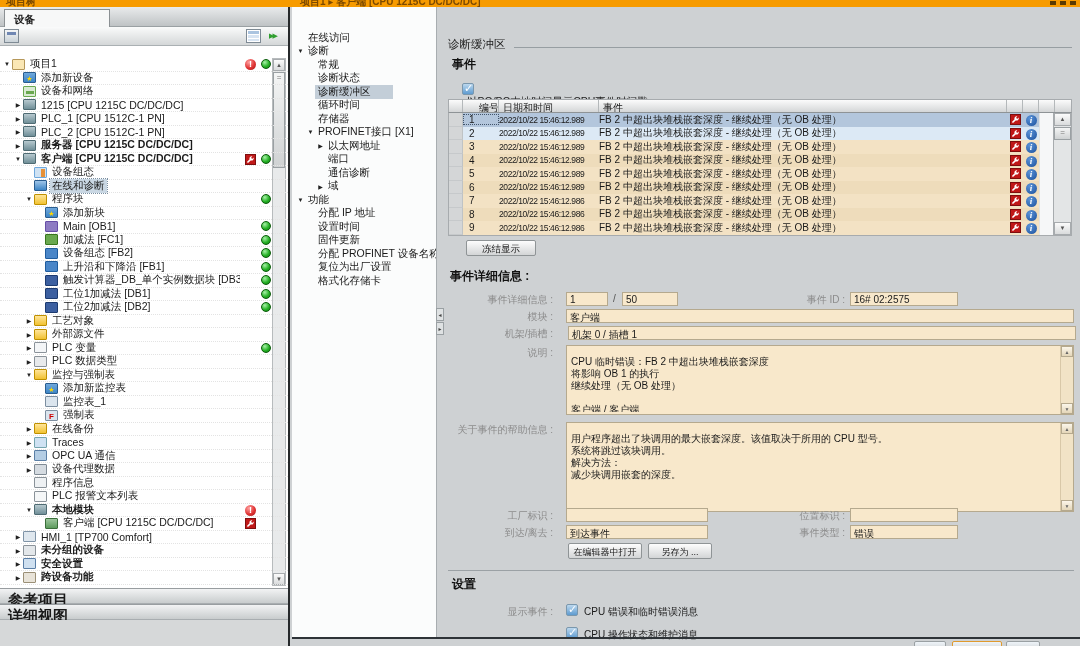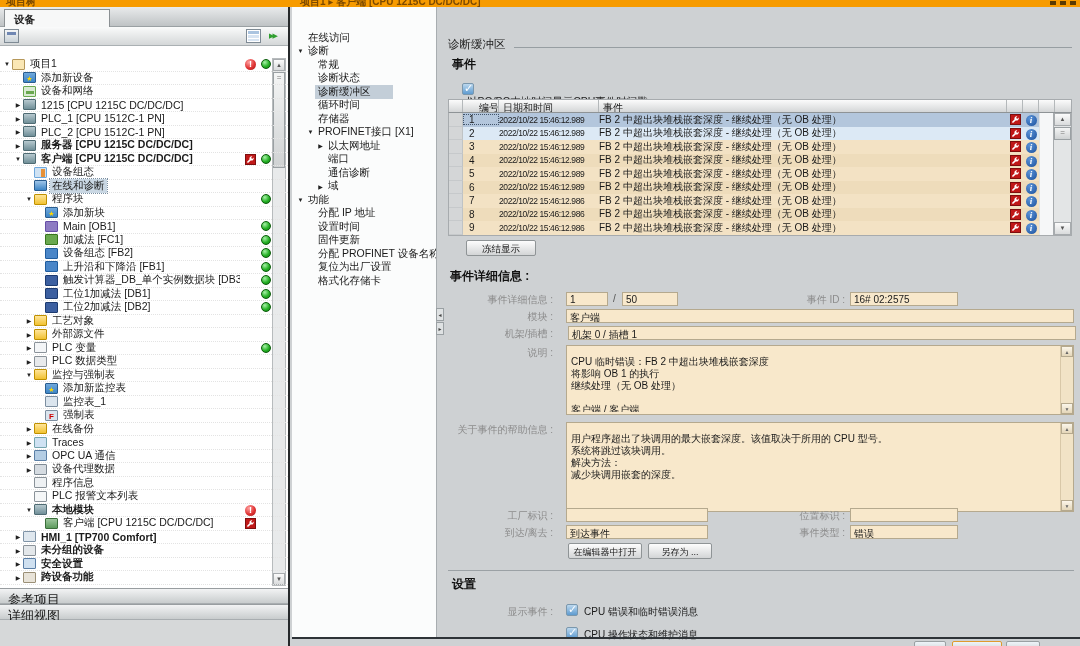--- a/index.html
+++ b/index.html
@@ -89,21 +89,21 @@
   .vscroll{position:absolute;right:2px;top:12px;bottom:2px;width:14px;background:#e8eaeb;border:1px solid #b7bbbd;}
   .sb-btn{position:absolute;left:0;right:0;height:12px;background:linear-gradient(#fbfbfb,#d9dbdc);
     border:1px solid #a7abae;color:#555;font-size:6px;text-align:center;line-height:11px;}
   .sb-up{top:0;}.sb-up::after{content:"▲";}
   .sb-dn{bottom:0;}.sb-dn::after{content:"▼";}
   .sb-thumb{position:absolute;left:0;right:0;top:13px;height:96px;background:linear-gradient(#f4f5f5,#cfd2d3);
     border:1px solid #9aa0a3;color:#777;font-size:8px;text-align:center;line-height:10px;}
   .sb-thumb::after{content:"=";}
 
   .pfoot{position:absolute;left:0;right:0;height:16px;background:linear-gradient(#f2f3f4,#c8cccd);
-    border-top:1px solid #989da0;border-bottom:1px solid #a8adb0;font-weight:normal;font-size:13px;padding:2px 16px 0 8px;}
+    border-top:1px solid #989da0;border-bottom:1px solid #a8adb0;font-weight:bold;font-size:15px;padding:2px 16px 0 8px;}
   .lfill{position:absolute;left:0;right:0;top:613px;bottom:0;background:#d6d8d9;}
 
   
   .nav-panel{position:absolute;left:292px;top:7px;width:145px;height:630px;background:#fbfcfc;
     border-right:1px solid #a8adb0;padding-top:24px;overflow:hidden;}
   .nav-row{display:flex;align-items:center;height:13.5px;padding-left:4px;font-size:10.5px;white-space:nowrap;}
   .ntwisty{width:9px;flex:none;font-size:6px;color:#222;text-align:center;}
   .nav-row .nlabel{padding:0 3px;}
   .nav-row.sel .nlabel{background:#c3ced8;padding-right:22px;}
 
@@ -391,21 +391,21 @@
         <span class="twisty" style="margin-left: 35px;"></span>
         <span class="tico i-module"></span>
         <span class="tlabel">客户端 [CPU 1215C DC/DC/DC]</span>
         <span class="ic-wrench st1"><svg width="9" height="9" viewBox="0 0 10 10">
             <path d="M1 7.8 2.2 9l3-3a2.4 2.4 0 0 0 3.2-3.1L6.9 4.4 5.6 3.1 7.1 1.6A2.4 2.4 0 0 0 4 4.8z" fill="#fff"></path>
           </svg></span>
       </div>
       <div class="tree-row">
         <span class="twisty" style="margin-left: 13px;">▶</span>
         <span class="tico i-hmi"></span>
-        <span class="tlabel" style="font-weight: bold;">HMI_1 [TP700 Comfort]</span>
+        <span class="tlabel" style="font-weight: normal;">HMI_1 [TP700 Comfort]</span>
       </div>
       <div class="tree-row">
         <span class="twisty" style="margin-left: 13px;">▶</span>
         <span class="tico i-ungrouped"></span>
         <span class="tlabel" style="font-weight: bold;">未分组的设备</span>
       </div>
       <div class="tree-row">
         <span class="twisty" style="margin-left: 13px;">▶</span>
         <span class="tico i-security"></span>
         <span class="tlabel" style="font-weight: bold;">安全设置</span>

